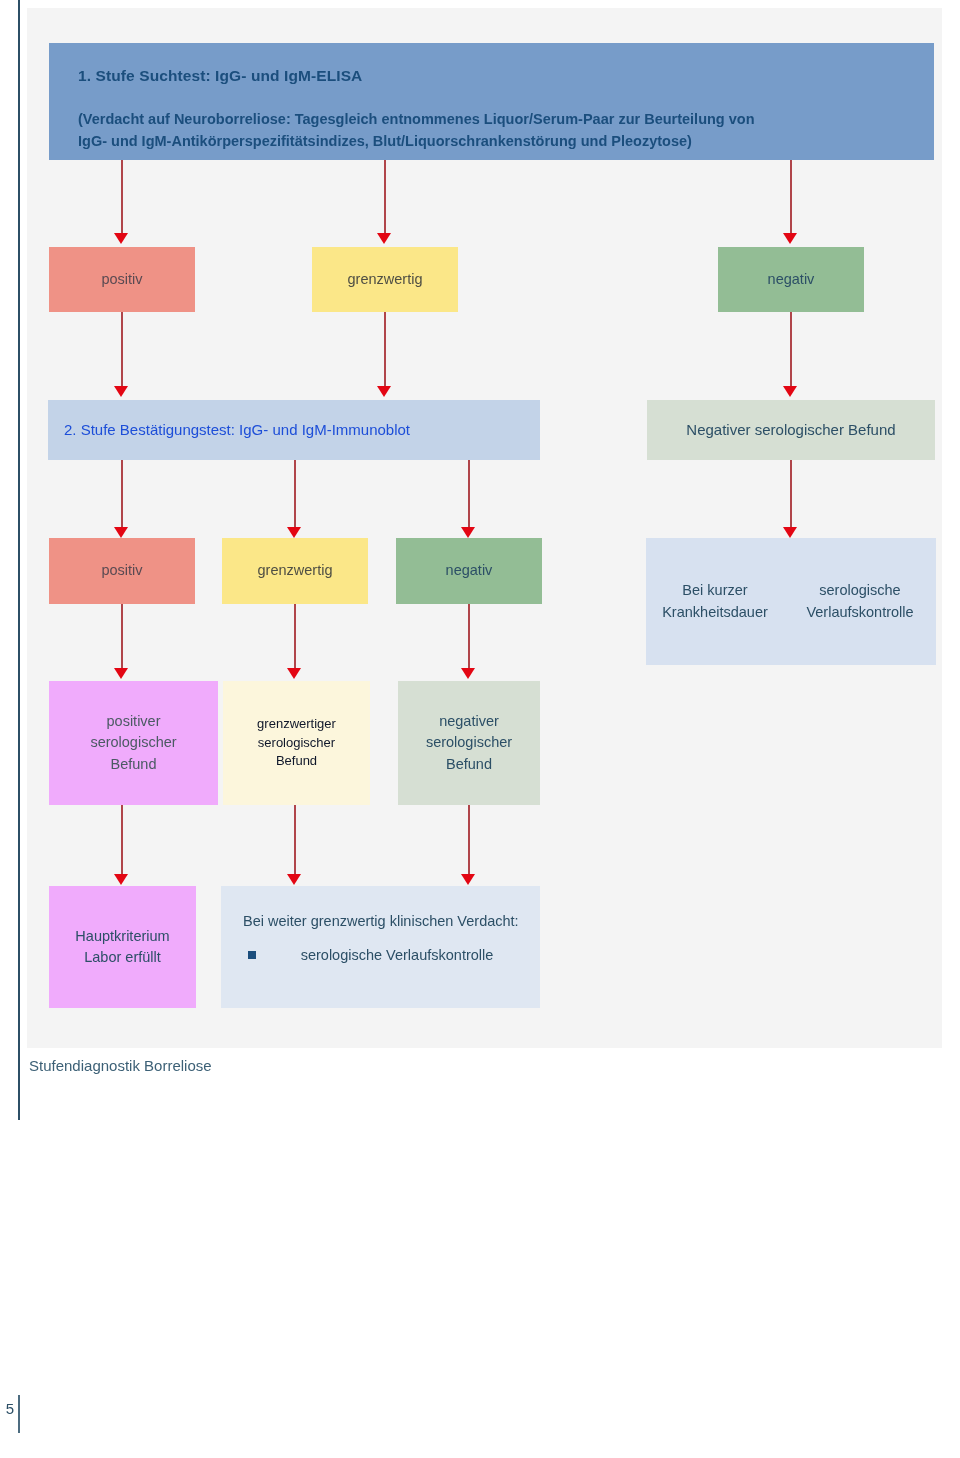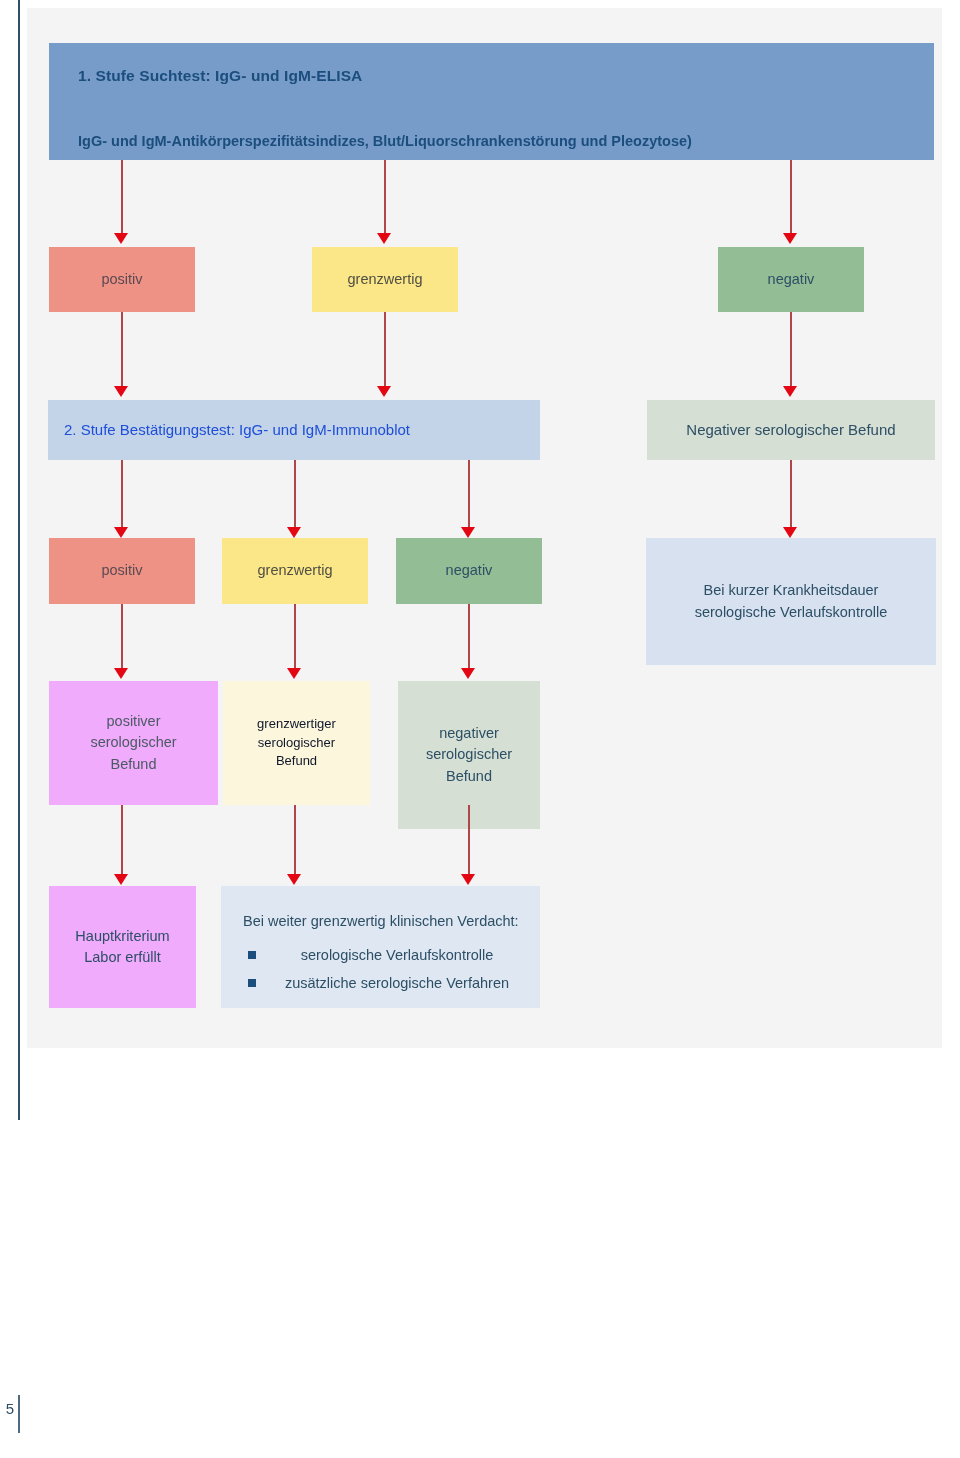--- a/index.html
+++ b/index.html
@@ -127,20 +127,21 @@
 </style>
 </head>
 <body>
 
 <div class="page-rule"></div>
 
 <div class="figure-canvas"></div>
 
 <div class="box left-align" style="left:49px; top:43px; width:885px; height:117px; background:#779cc9; display:block; padding:0;">
   <div style="position:absolute; left:29px; top:22px; font-size:15.5px; font-weight:bold; color:#1b4e7d; letter-spacing:.1px;">1. Stufe Suchtest: IgG- und IgM-ELISA</div>
+  <div style="position:absolute; left:29px; top:66px; font-size:14.5px; font-weight:bold; color:#1b4e7d;">(Verdacht auf Neuroborreliose: Tagesgleich entnommenes Liquor/Serum-Paar zur Beurteilung von</div>
   <div style="position:absolute; left:29px; top:88px; font-size:14.5px; font-weight:bold; color:#1b4e7d;">IgG- und IgM-Antikörperspezifitätsindizes, Blut/Liquorschrankenstörung und Pleozytose)</div>
 </div>
 
 <div class="conn" style="left:121px; top:160px; height:78px;"></div>
 <div class="arrowhead" style="left:114px; top:233px;"></div>
 
 <div class="conn" style="left:384px; top:160px; height:78px;"></div>
 <div class="arrowhead" style="left:377px; top:233px;"></div>
 
 <div class="conn" style="left:790px; top:160px; height:78px;"></div>
@@ -192,21 +193,21 @@
 </div>
 
 <div class="box" style="left:222px; top:538px; width:146px; height:66px; background:#fbe788;">
   <span style="font-size:14.5px; color:#4f4f44;">grenzwertig</span>
 </div>
 
 <div class="box" style="left:396px; top:538px; width:146px; height:66px; background:#93bd95;">
   <span style="font-size:14.5px; color:#2c4f66;">negativ</span>
 </div>
 
-<div class="box" style="left:646px; top:538px; width:290px; height:127px; background:#d7e1f0; flex-direction:column;">
+<div class="box" style="left:646px; top:538px; width:290px; height:127px; background:#d7e1f0; flex-direction:row;">
   <span style="font-size:14.5px; color:#2c4f66;">Bei kurzer Krankheitsdauer</span>
   <span style="font-size:14.5px; color:#2c4f66;">serologische Verlaufskontrolle</span>
 </div>
 
 <div class="conn" style="left:121px; top:604px; height:66px;"></div>
 <div class="arrowhead" style="left:114px; top:668px;"></div>
 
 <div class="conn" style="left:294px; top:604px; height:66px;"></div>
 <div class="arrowhead" style="left:287px; top:668px;"></div>
 
@@ -218,21 +219,21 @@
 serologischer
 Befund</span>
 </div>
 
 <div class="box" style="left:223px; top:681px; width:147px; height:124px; background:#fcf6dc;">
   <span style="font-size:13px; color:#0f172a; white-space:pre-line;">grenzwertiger
 serologischer
 Befund</span>
 </div>
 
-<div class="box" style="left:398px; top:681px; width:142px; height:148px; background:#d6dfd3;">
+<div class="box" style="left:398px; top:681px; width:142px; height:124px; background:#d6dfd3;">
   <span style="font-size:14.5px; color:#2c4f66; white-space:pre-line;">negativer
 serologischer
 Befund</span>
 </div>
 
 <div class="conn" style="left:121px; top:805px; height:72px;"></div>
 <div class="arrowhead" style="left:114px; top:874px;"></div>
 
 <div class="conn" style="left:294px; top:805px; height:72px;"></div>
 <div class="arrowhead" style="left:287px; top:874px;"></div>
@@ -245,24 +246,21 @@
 Labor erfüllt</span>
 </div>
 
 <div class="box" style="left:221px; top:886px; width:319px; height:122px; background:#dfe7f2; display:block;">
   <div style="position:absolute; left:22px; top:25px; font-size:14.5px; color:#2c4f66;">Bei weiter grenzwertig klinischen Verdacht:</div>
   <ul class="bullet-list" style="position:absolute; left:25px; top:52px; width:280px;">
     <li>
       <span class="sq"></span>
       <span>serologische Verlaufskontrolle</span>
     </li>
-    <li>
-      <span class="sq"></span>
-      <span>zusätzliche serologische Verfahren</span>
-    </li>
   </ul>
 </div>
 
 <div class="fig-caption">
+  <span class="cap-sub">Stufendiagnostik Borreliose</span>
 </div>
 
 <div class="page-number">5</div>
 <div class="footer-rule"></div>
 
 </body></html>

